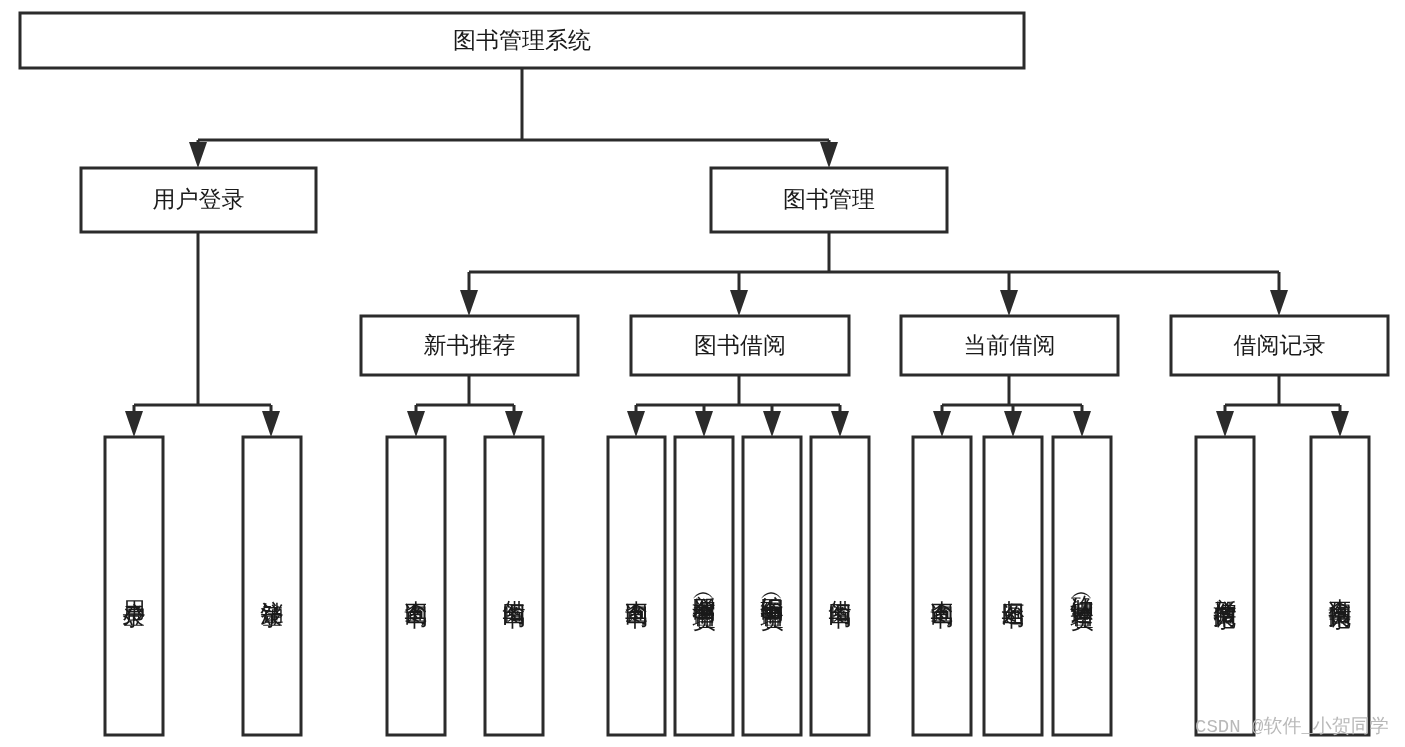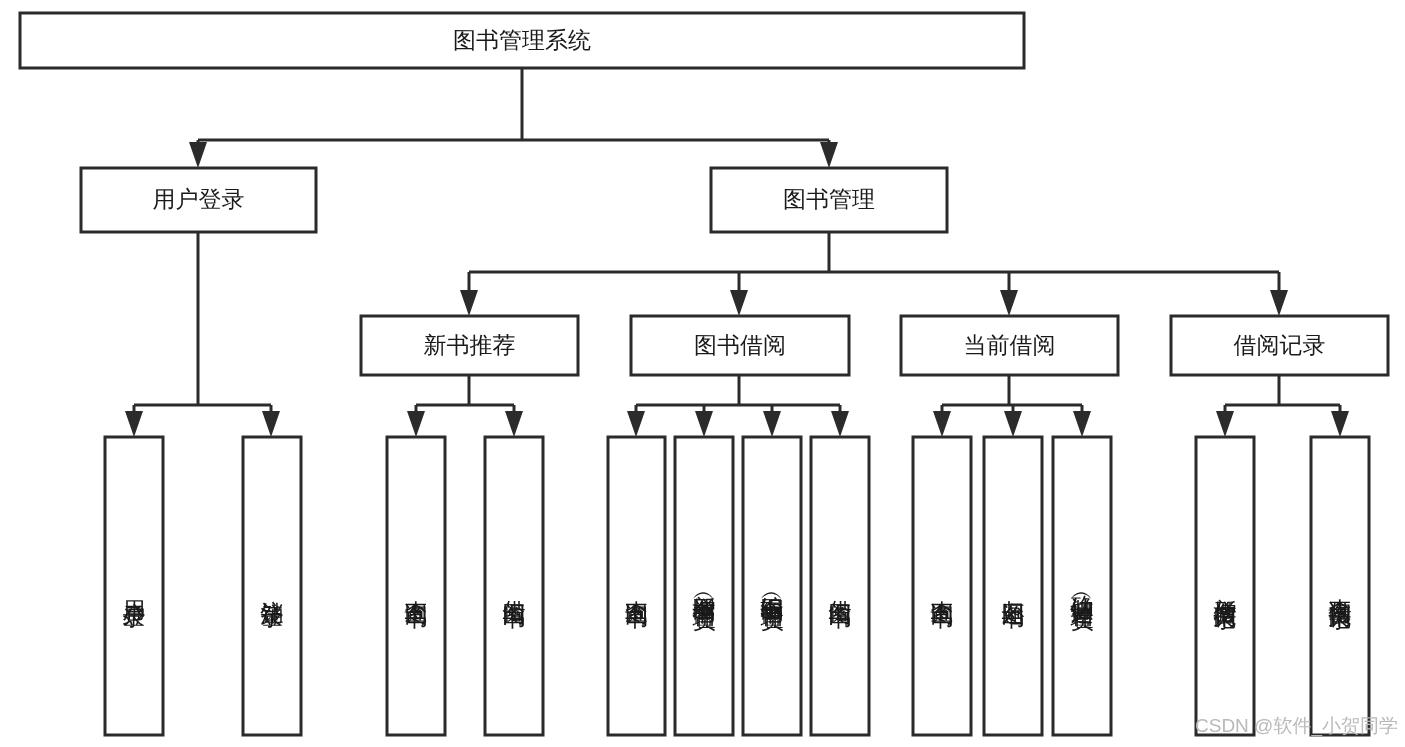--- a/index.html
+++ b/index.html
@@ -61,21 +61,21 @@
     line-height: 1;
     display: flex;
     align-items: center;
     justify-content: center;
     text-align: center;
     white-space: nowrap;
     pointer-events: none;
   }
   .watermark {
     position: absolute;
-    font-family: Liberation Sans, sans-serif;
+    font-family: Liberation Mono, monospace;
     font-size: 19px;
     color: #b9b9b9;
     white-space: nowrap;
   }
 </style>
 </head>
 <body>
 
 <div id="diagram-root">
   <svg class="diagram-canvas" viewBox="0 0 1405 747">

